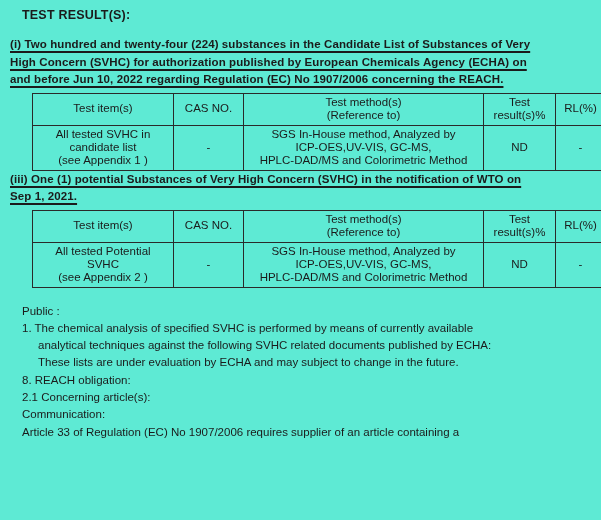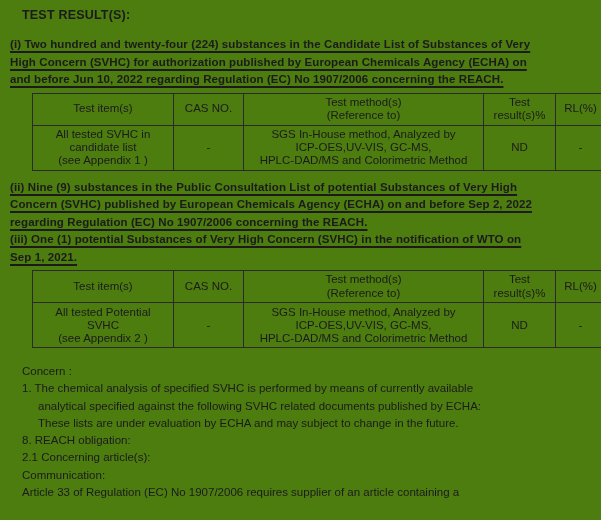--- a/index.html
+++ b/index.html
@@ -4,21 +4,21 @@
 <style>
   html, body {
     margin: 0;
     padding: 0;
     background: #ffffff;
   }
   .page {
     position: relative;
     width: 601px;
     height: 520px;
-    background: #4d7c0f;
+    background: #5eead4;
     overflow: hidden;
     box-sizing: border-box;
     padding-top: 8px;
     font-family: "Liberation Sans", "DejaVu Sans", sans-serif;
     color: #1b1b1b;
   }
   .title {
     margin-left: 22px;
     font-size: 12.5px;
     font-weight: bold;
@@ -112,23 +112,20 @@
         <td>-</td>
         <td>SGS In-House method, Analyzed by
 ICP-OES,UV-VIS, GC-MS,
 HPLC-DAD/MS and Colorimetric Method</td>
         <td>ND</td>
         <td>-</td>
       </tr>
     </tbody>
   </table>
 
-  <div class="para para-ii">(ii) Nine (9) substances in the Public Consultation List of potential Substances of Very High
-Concern (SVHC) published by European Chemicals Agency (ECHA) on and before Sep 2, 2022
-regarding Regulation (EC) No 1907/2006 concerning the REACH.</div>
   <div class="para para-iii">(iii) One (1) potential Substances of Very High Concern (SVHC) in the notification of WTO on
 Sep 1, 2021.</div>
 
   <table class="results">
     <colgroup>
       <col style="width:141px">
         <col style="width:70px">
         <col style="width:240px">
         <col style="width:72px">
         <col style="width:50px">
@@ -153,23 +150,23 @@
         <td>SGS In-House method, Analyzed by
 ICP-OES,UV-VIS, GC-MS,
 HPLC-DAD/MS and Colorimetric Method</td>
         <td>ND</td>
         <td>-</td>
       </tr>
     </tbody>
   </table>
 
   <div class="remark">
-    <div>Concern :</div>
+    <div>Public :</div>
     <div>1. The chemical analysis of specified SVHC is performed by means of currently available</div>
-    <div class="indent">analytical specified against the following SVHC related documents published by ECHA:</div>
+    <div class="indent">analytical techniques against the following SVHC related documents published by ECHA:</div>
     <div class="indent">These lists are under evaluation by ECHA and may subject to change in the future.</div>
     <div>8. REACH obligation:</div>
     <div>2.1 Concerning article(s):</div>
     <div>Communication:</div>
     <div>Article 33 of Regulation (EC) No 1907/2006 requires supplier of an article containing a</div>
 
   </div>
 
 </div>
 

